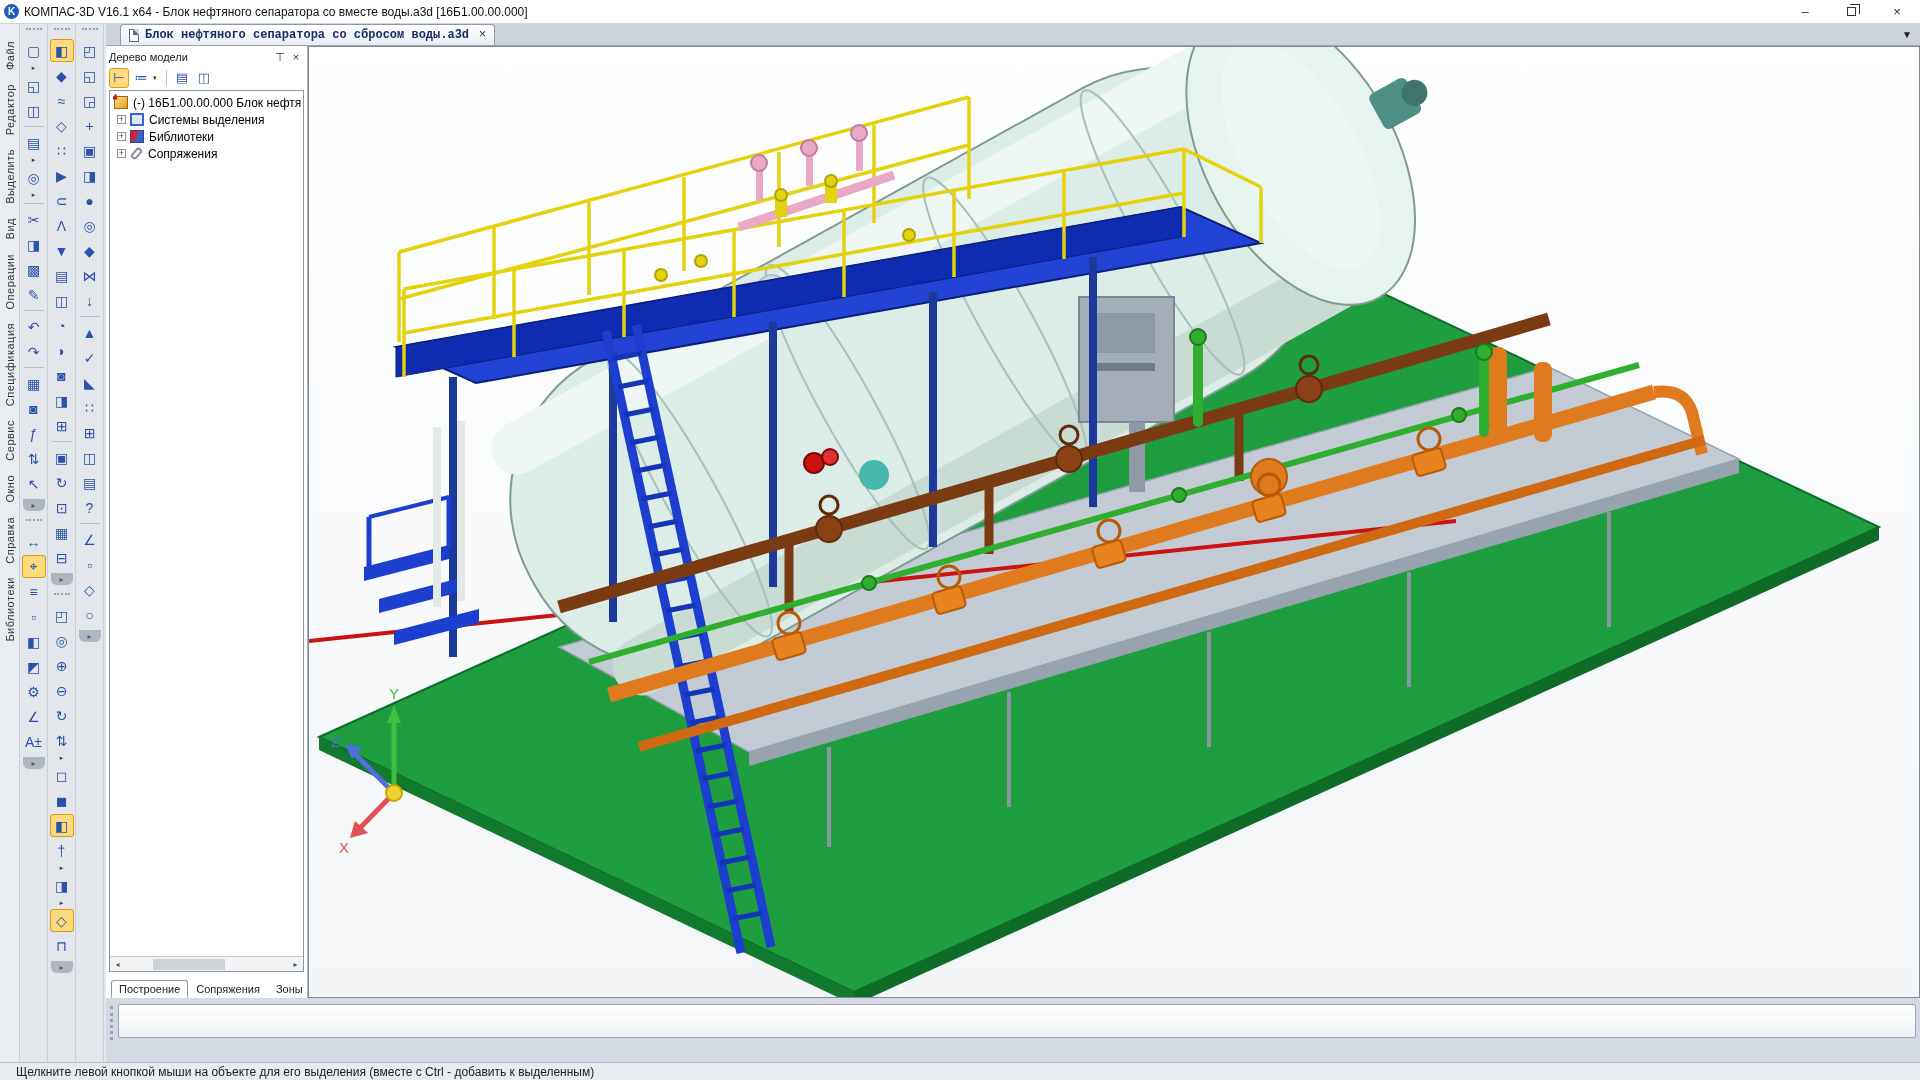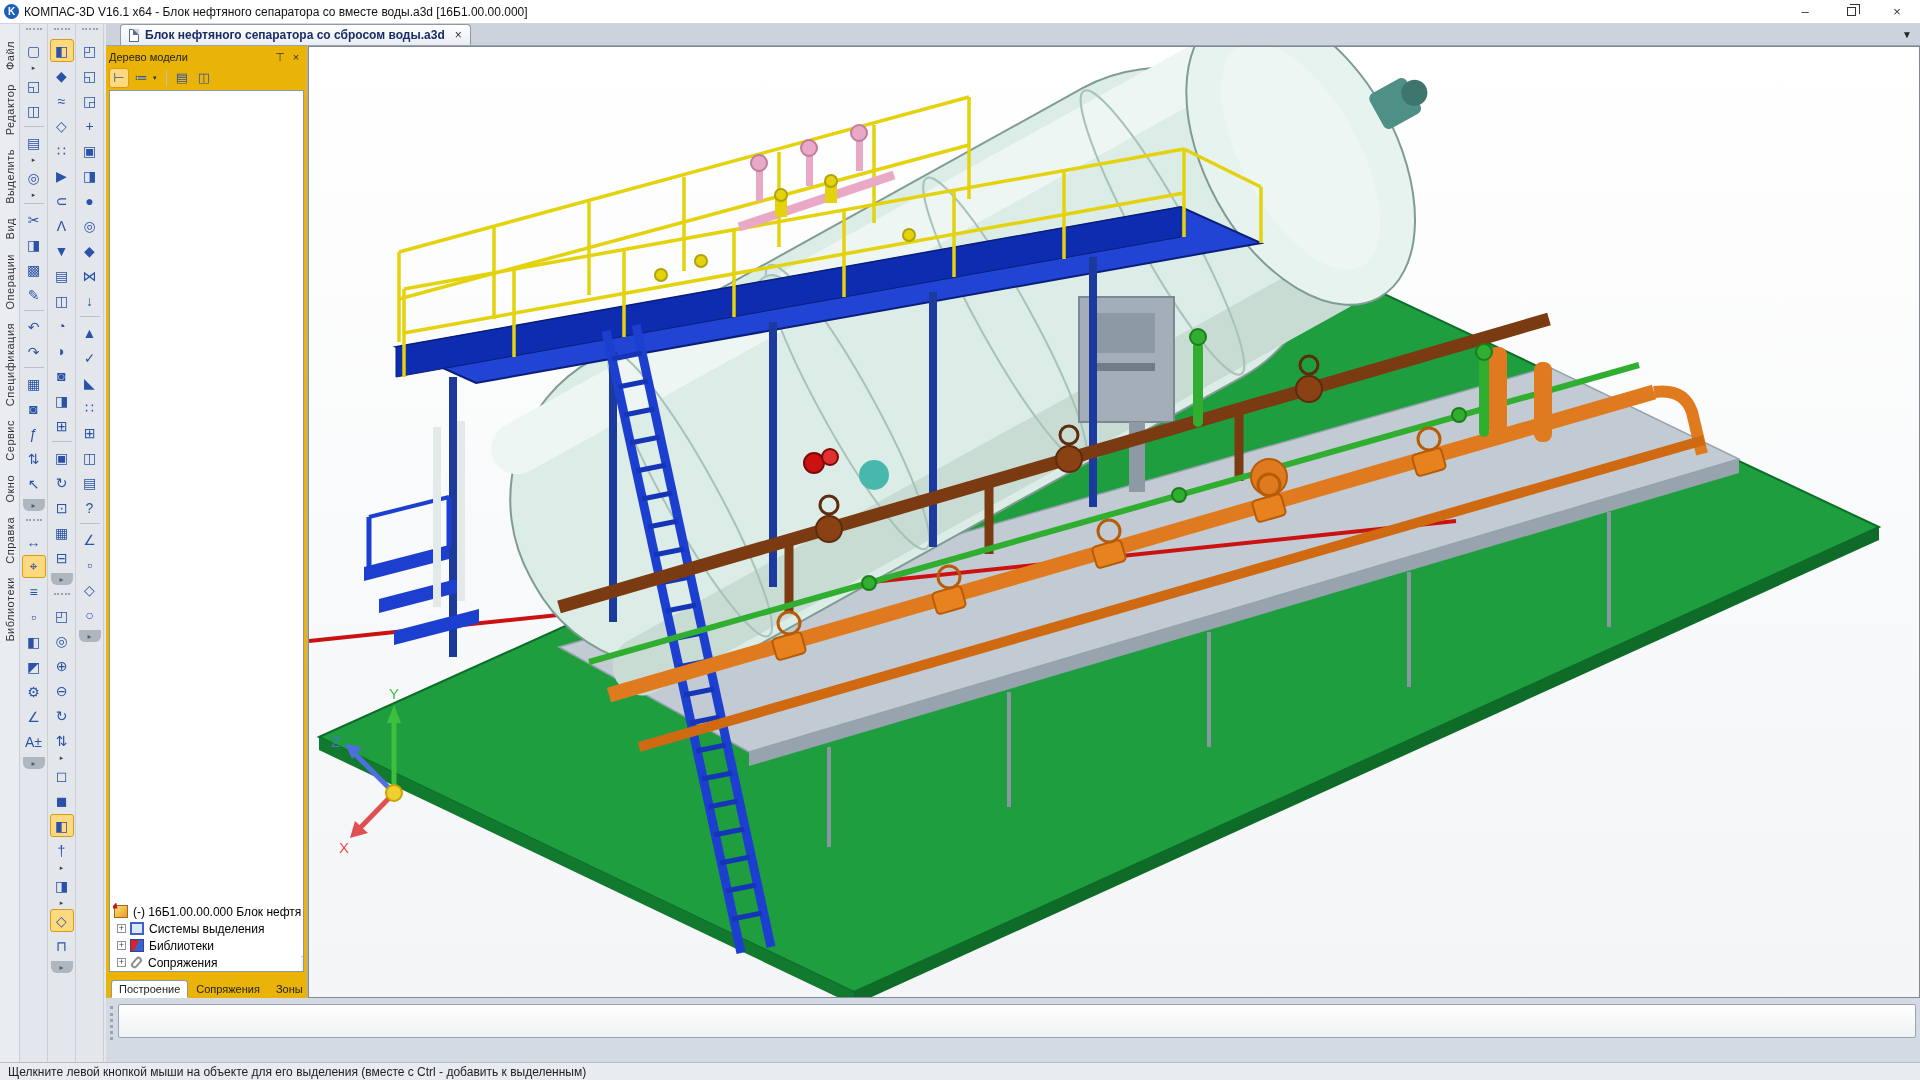--- a/index.html
+++ b/index.html
@@ -43,46 +43,46 @@
   .tb-chev { width:22px; height:12px; background:#aeb6bf; border-radius:0 0 6px 6px;
     color:#56606b; font-size:8px; display:flex; align-items:center; justify-content:center;
     margin:3px 0 6px; }
 
   
   #right-zone { flex:1; display:flex; flex-direction:column; }
   #tabbar { height:22px; background:#ccd3dd; display:flex; align-items:flex-end;
     border-bottom:1px solid #9aa3af; }
   #doc-tab { height:21px; margin-left:14px; background:linear-gradient(#ffffff,#e9edf3);
     border:1px solid #8f98a5; border-bottom:none; border-radius:4px 4px 0 0;
-    display:flex; align-items:center; padding:0 8px; min-width:290px; }
+    display:flex; align-items:center; padding:0 8px; min-width:290px;font-family:Liberation Mono, monospace; }
   .doc-icon { width:10px; height:13px; border:1px solid #5a6b92; background:#fff;
     margin-right:6px; position:relative; }
   .doc-icon:before { content:""; position:absolute; right:-1px; top:-1px;
     border:3px solid; border-color:#ccd3dd #ccd3dd #5a6b92 #5a6b92; }
   #doc-tab-label { font-size:12px; font-weight:bold; color:#1a2c66; white-space:nowrap; }
   #doc-tab-close { margin-left:10px; font-size:12px; color:#333; }
   #tab-overflow { margin-left:auto; margin-right:8px; align-self:center; font-size:10px; color:#222; }
 
   #content-row { flex:1; display:flex; min-height:0; }
 
   
-  #tree-panel { width:202px; background:#eab308; border-right:1px solid #aab2bd;
+  #tree-panel { width:202px; background:#ffffff; border-right:1px solid #aab2bd;
     display:flex; flex-direction:column; padding:2px 3px 0 3px; }
   #tree-header { height:18px; display:flex; align-items:center; font-size:11px; color:#222; }
   #tree-title { flex:1; }
   .hdr-btn { width:16px; height:15px; display:flex; align-items:center; justify-content:center;
     color:#333; font-size:11px; }
   #tree-toolbar { height:24px; display:flex; align-items:center; gap:2px; padding:1px 0 2px; }
   .ttb-btn { width:20px; height:20px; display:flex; align-items:center; justify-content:center;
     font-size:13px; color:#2a52a8; border:1px solid transparent; border-radius:3px; }
   .ttb-btn.active { background:#ffd97e; border-color:#d89b12; }
   .ttb-fly { font-size:7px; color:#333; width:8px; }
   .ttb-sep { width:1px; height:16px; background:#b9c0c9; margin:0 3px; }
   #tree-box { flex:1; background:#fff; border:1px solid #8d98a5; display:flex;
-    flex-direction:row; overflow:hidden;align-items:flex-end; }
+    flex-direction:column; overflow:hidden; }
   #tree-rows { flex:1; padding:3px 0 0 3px; font-size:12px; color:#000; }
   .tree-row { display:flex; align-items:center; height:17px; white-space:nowrap; overflow:hidden; }
   .tree-row .lbl { margin-left:2px; }
   .expand-box { width:9px; height:9px; border:1px solid #8a93a0; background:#fff;
     color:#444; font-size:9px; line-height:7px; text-align:center; margin:0 4px 0 4px; flex:none; }
   .ticon { width:14px; height:13px; flex:none; margin-right:3px; }
   .icon-assembly { background:linear-gradient(135deg,#ffe07a,#e89b22); border:1px solid #a06a10;
     position:relative; margin-left:1px; }
   .icon-assembly:before { content:""; position:absolute; left:-2px; top:-3px;
     border-left:5px solid #c81616; border-top:4px solid transparent; border-bottom:4px solid transparent;
@@ -104,21 +104,21 @@
   #viewport { flex:1; border:1px solid #7f8a94; background:linear-gradient(#ffffff,#f3f5f7);
     position:relative; overflow:hidden; }
   #scene { position:absolute; inset:0; width:100%; height:100%; }
 
   
   #bottom-zone { height:64px; display:flex; align-items:flex-start; padding:6px 4px 0 2px; }
   #propbar-grip { width:5px; height:34px; border-left:3px dotted #9aa4b0; margin:2px 3px 0 2px; }
   #property-bar { flex:1; height:34px; background:linear-gradient(#ffffff,#eef1f4);
     border:1px solid #9aa3af; border-radius:2px; }
   #statusbar { height:18px; background:#e8ebef; border-top:1px solid #b8bec6;
-    display:flex; align-items:center; font-size:12px; color:#222; padding-left:8px; }
+    display:flex; align-items:center; font-size:12px; color:#222; padding-left:16px; }
 </style>
 </head>
 <body>
 
 <div id="titlebar">
   <div class="app-logo">K</div>
   <div id="title-text">КОМПАС-3D V16.1 x64 - Блок нефтяного сепаратора со вместе воды.a3d [16Б1.00.00.000]</div>
   <div id="win-controls">
     <div class="win-btn">–</div>
     <div class="win-btn">

